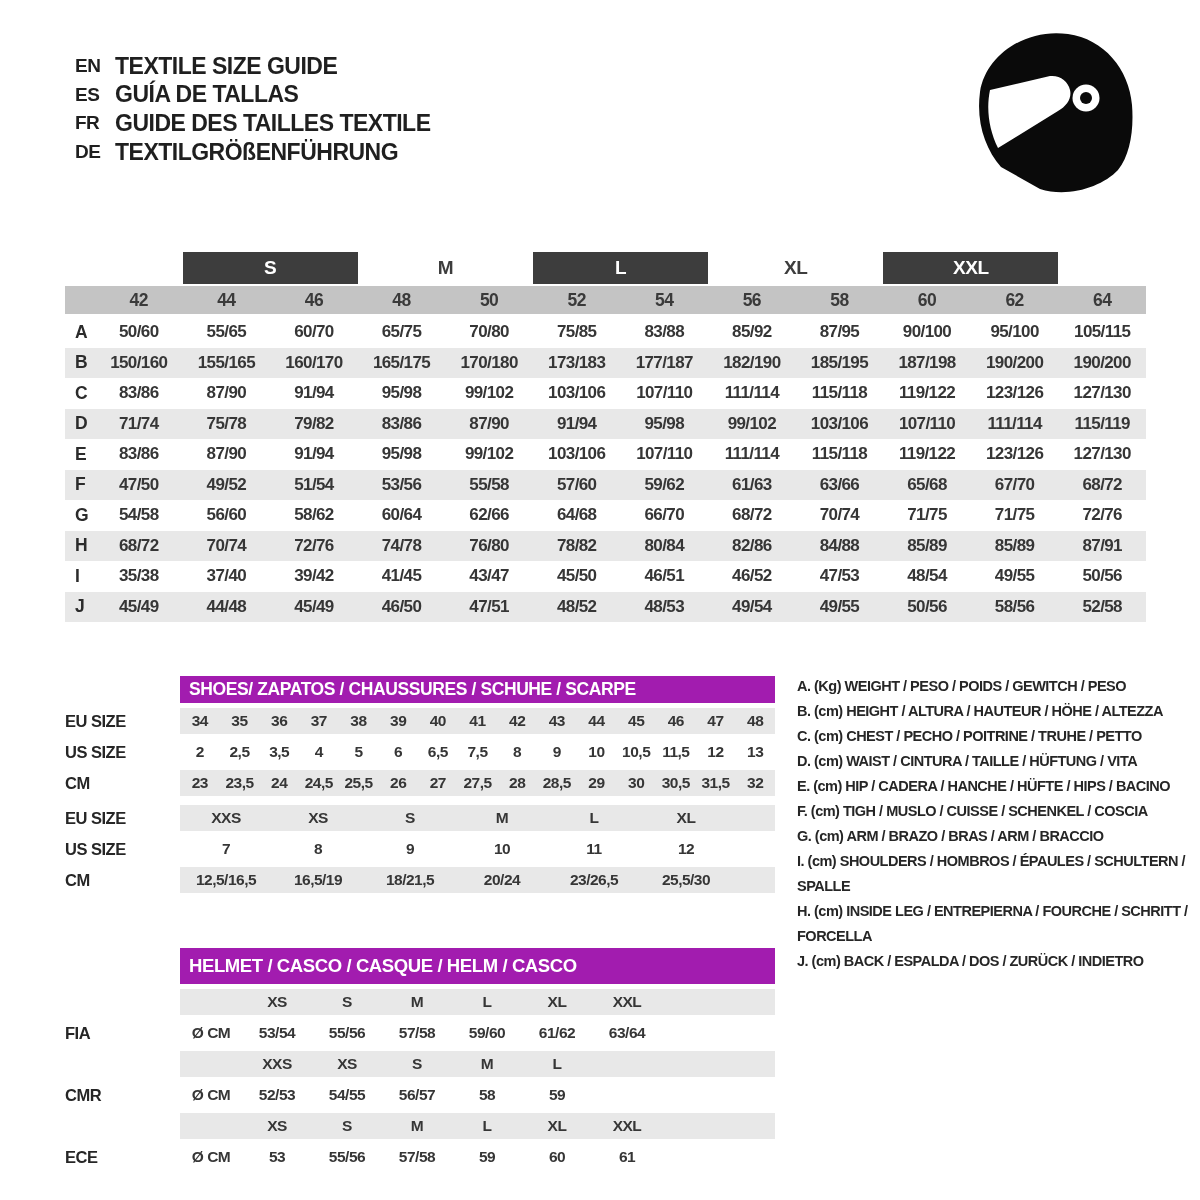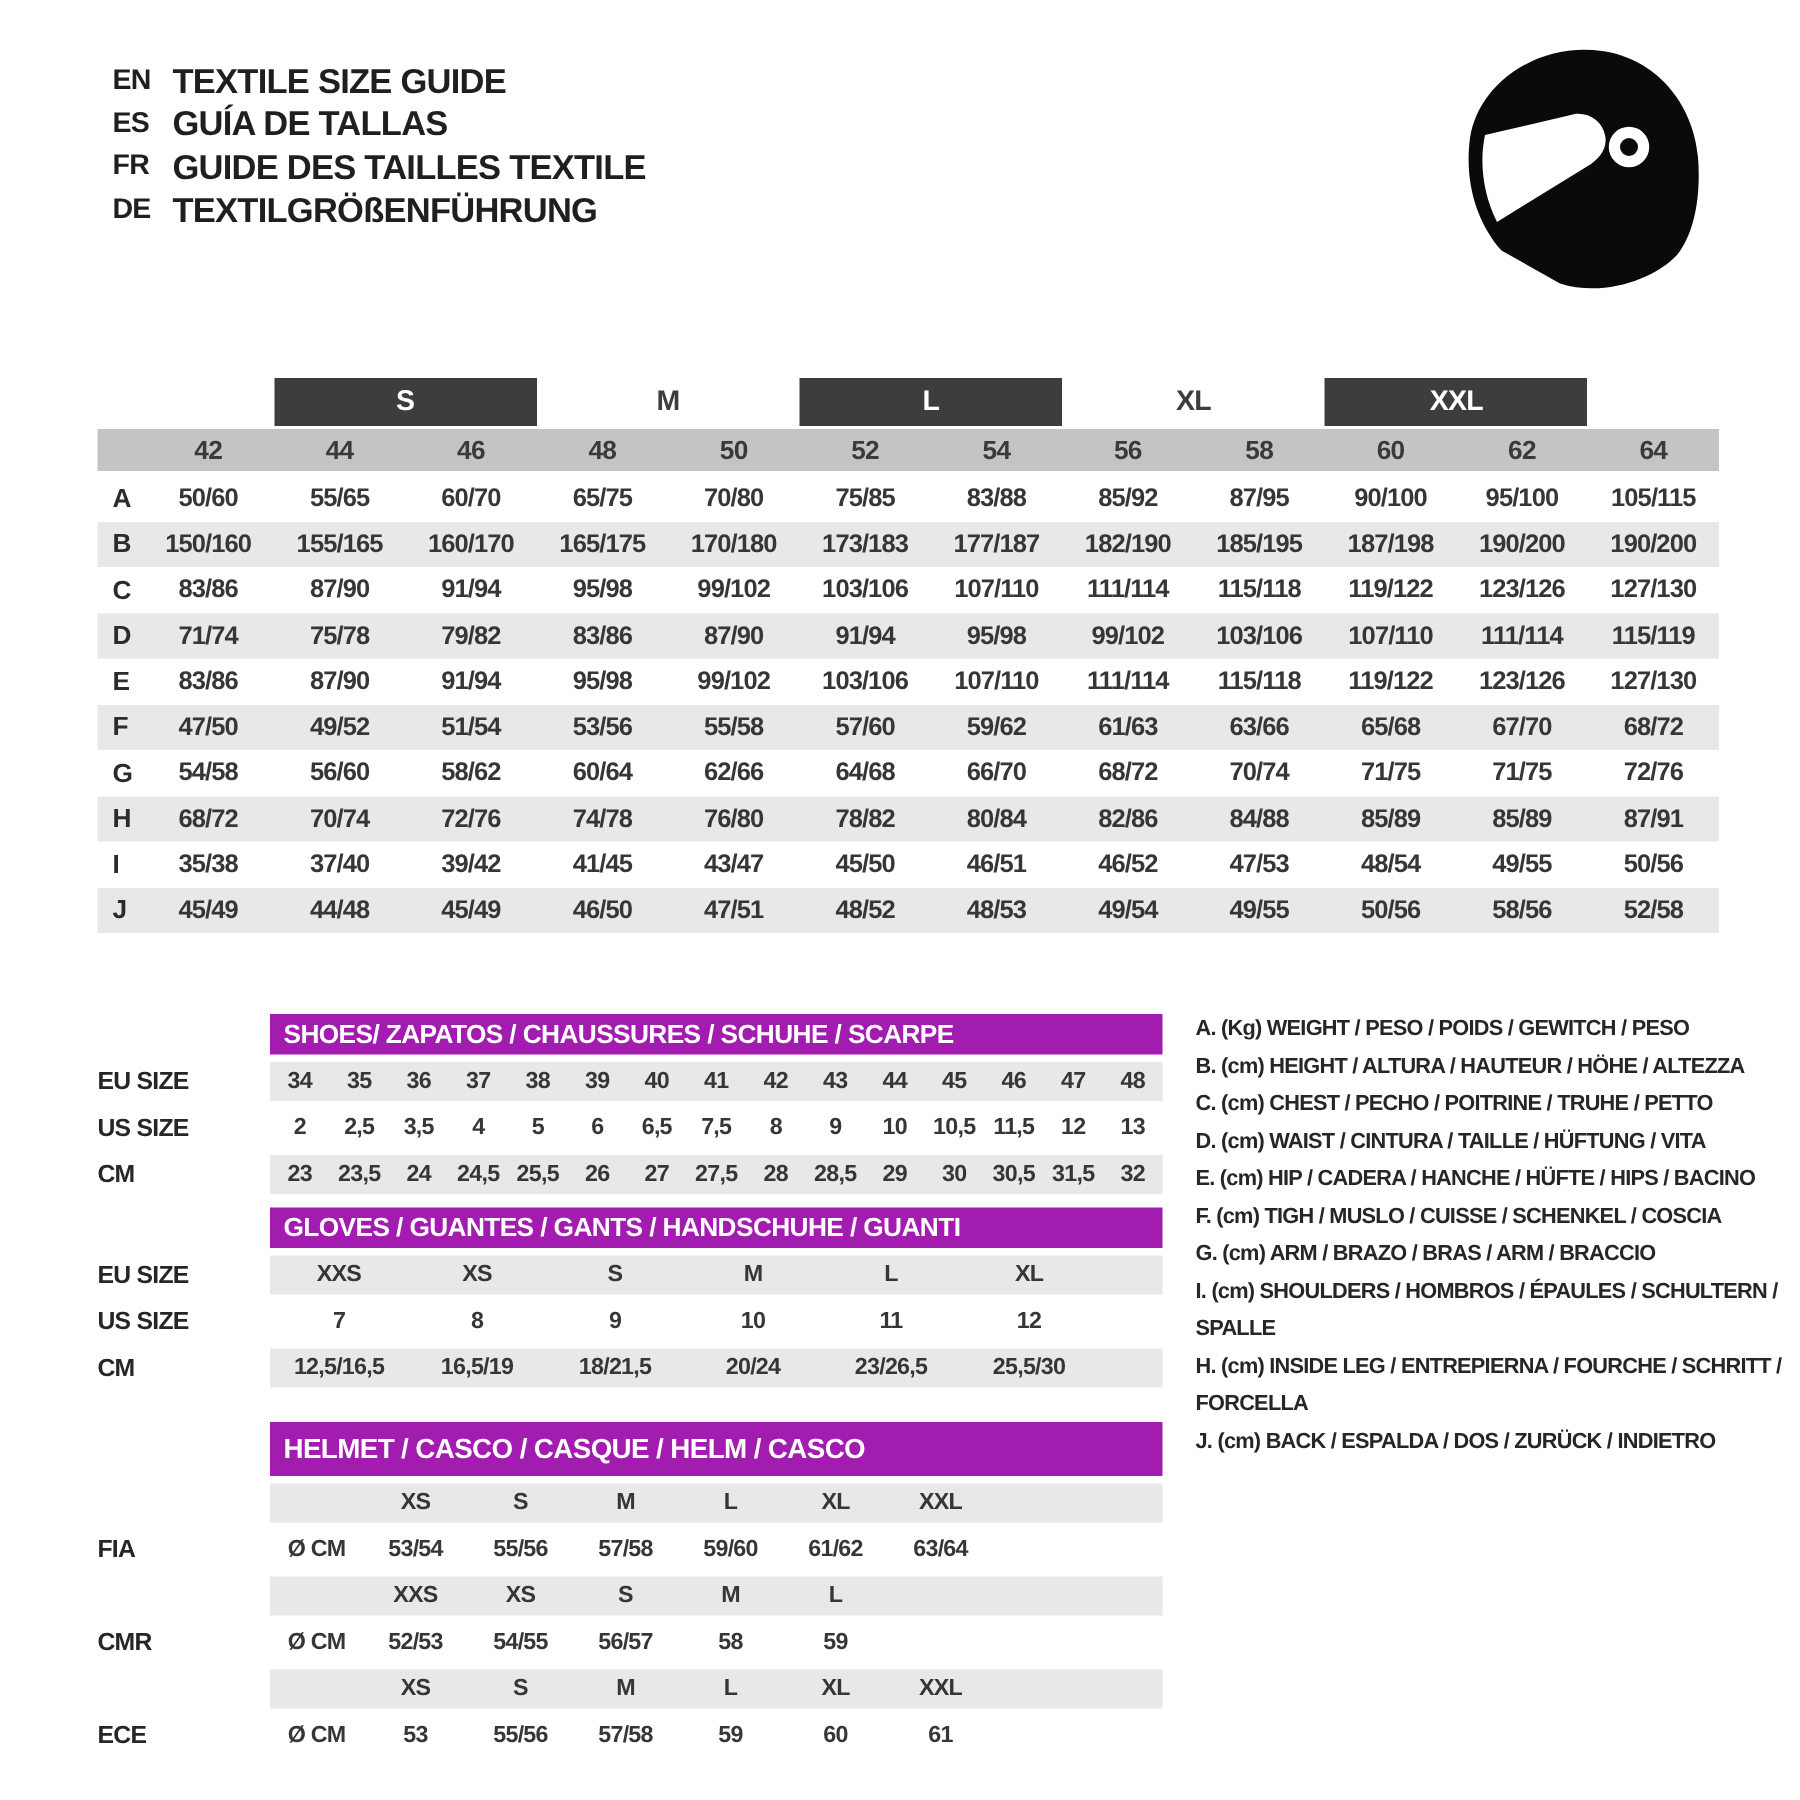--- a/index.html
+++ b/index.html
@@ -2,21 +2,21 @@
 <html><head>
 <meta charset="utf-8">
 <style>
   html,body{margin:0;padding:0;}
   body{
     width:1200px;height:1200px;position:relative;background:#ffffff;overflow:hidden;
     font-family:"Liberation Sans",sans-serif;font-weight:bold;color:#2e2e2e;
     -webkit-font-smoothing:antialiased;
   }
   
-  .lang{position:absolute;left:75px;top:40px;}
+  .lang{position:absolute;left:75px;top:52px;}
   .lang-row{display:flex;height:28.6px;align-items:center;}
   .lang-code{width:40px;font-size:19px;letter-spacing:-0.5px;color:#1f1f1f;}
   .lang-title{font-size:23px;letter-spacing:-0.5px;color:#1f1f1f;white-space:nowrap;}
   .helmet-icon{position:absolute;left:972px;top:26px;width:168px;height:182px;}
   
   .size-table{position:absolute;left:65px;top:252px;width:1081px;}
   .group-row{display:flex;height:32px;}
   .gspacer-l{width:117.6px;}
   .gspacer-r{width:87.6px;}
   .groups{flex:1;display:grid;grid-template-columns:repeat(5,1fr);}
@@ -560,24 +560,20 @@
 
             <span class="cell">31,5</span>
 
             <span class="cell">32</span>
           </div>
       </div>
     </div>
 </div>
 
 <div class="block" id="gloves">
-  <div class="block-row">
-    <span class="row-label"></span>
-    <div class="bar">GLOVES / GUANTES / GANTS / HANDSCHUHE / GUANTI</div>
-  </div>
   <div class="rows">
 
       <div class="block-row">
         <span class="row-label">EU SIZE</span>
         <div class="g-row">
 
             <span class="cell">XXS</span>
 
             <span class="cell">XS</span>
 

